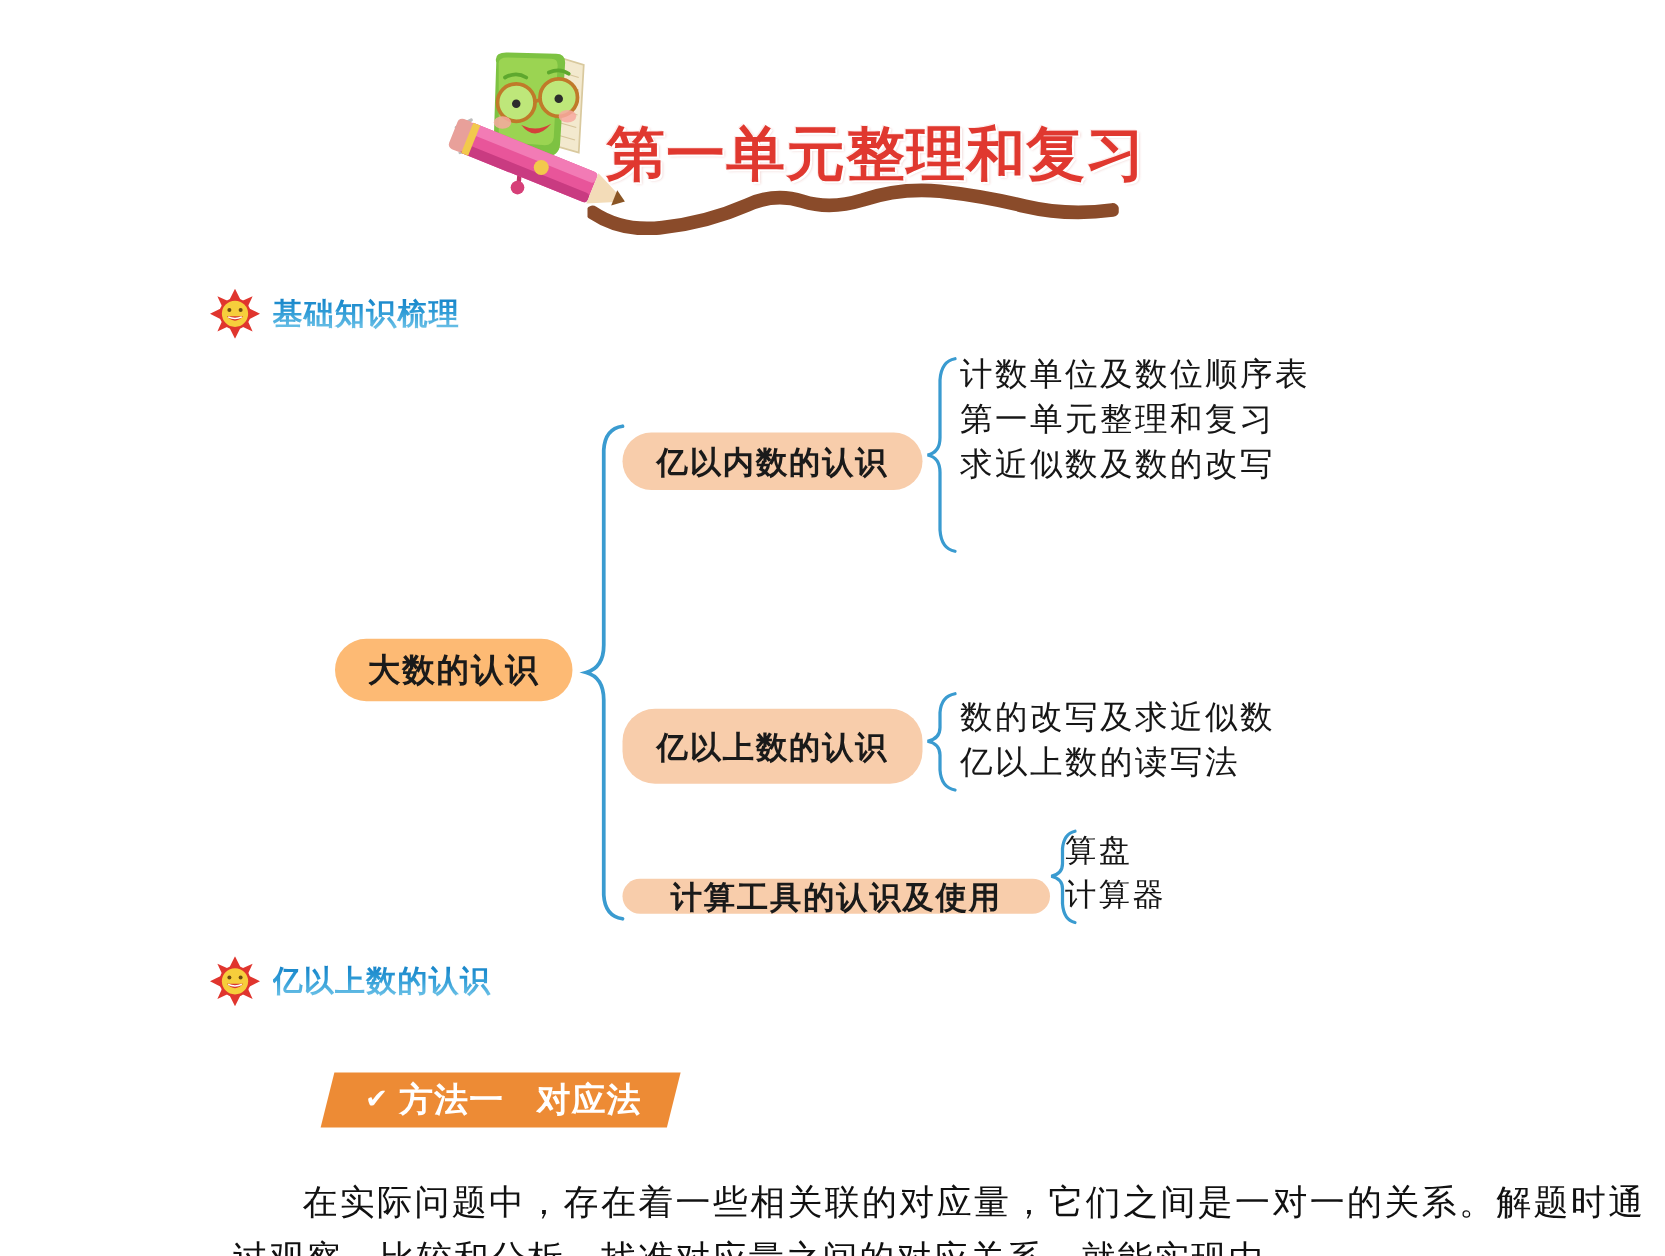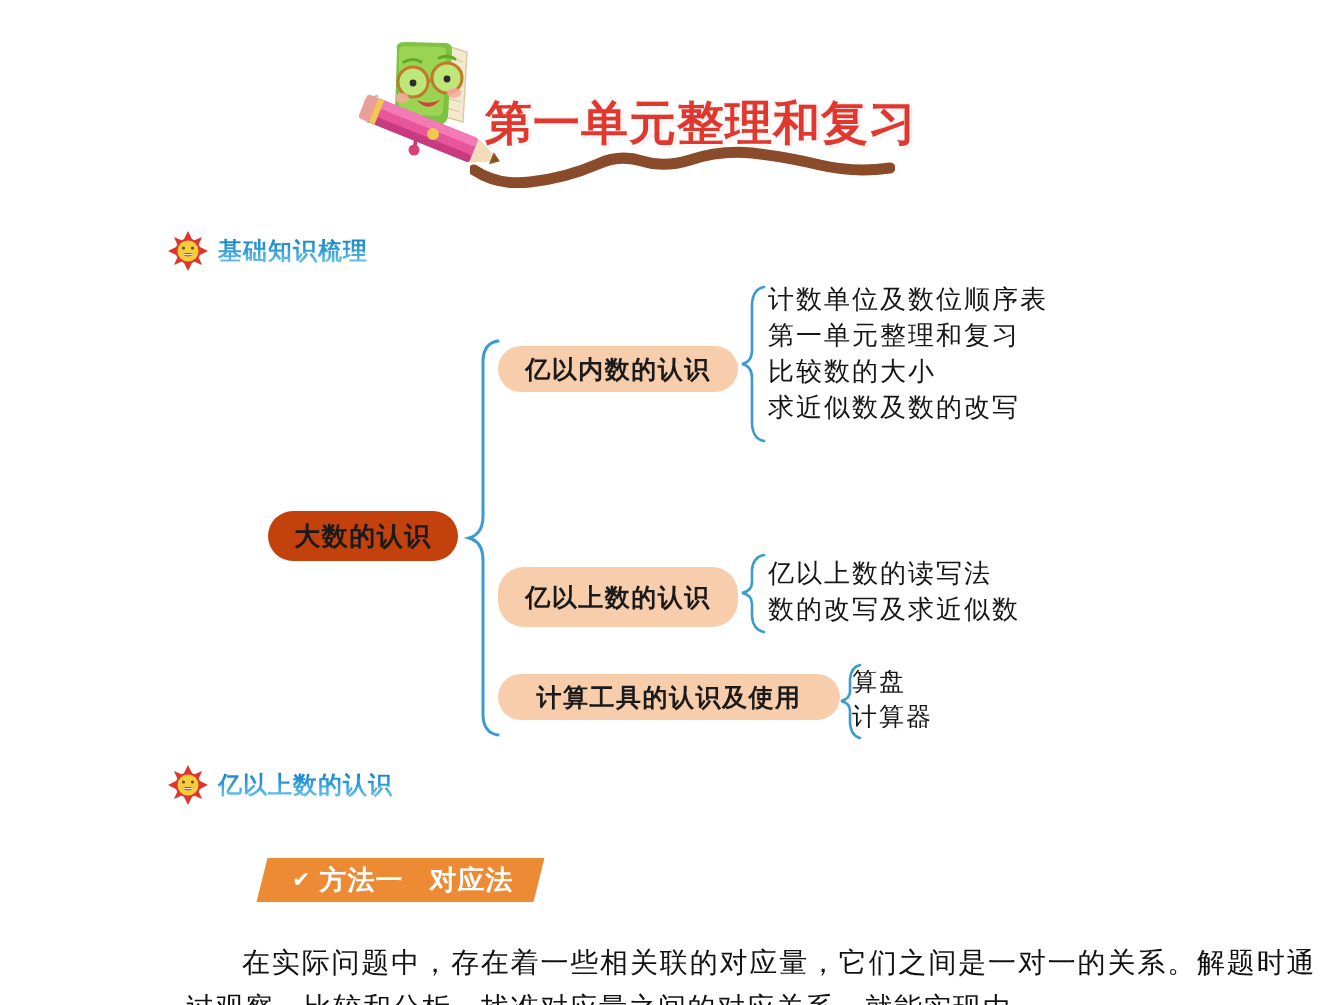--- a/index.html
+++ b/index.html
@@ -98,33 +98,33 @@
     border-radius: 26px;
     font-family: "Liberation Serif", "DejaVu Serif", serif;
     font-size: 25px;
     font-weight: bold;
     color: #1a1a1a;
     letter-spacing: 1.5px;
     white-space: nowrap;
     box-sizing: border-box;
   }
   .pill-root {
-    background: #c2410c;
+    background: #fdba74;
     left: 28px;
     top: 231px;
     width: 190px;
     height: 50px;
     font-size: 26px;
   }
   .pill-branch { background: #F8CDAB; }
 
   #node-b1 { left: 258px; top: 66px;  width: 240px; height: 46px; }
   #node-b2 { left: 258px; top: 188px; width: 355px; height: 46px; }
   #node-b3 { left: 258px; top: 287px; width: 240px; height: 60px; }
-  #node-b4 { left: 258px; top: 394px; width: 342px; height: 46px; }
+  #node-b4 { left: 258px; top: 423px; width: 342px; height: 28px; }
 
   .leaf-group {
     position: absolute;
     font-family: "Liberation Serif", "DejaVu Serif", serif;
     font-size: 26px;
     color: #161616;
     letter-spacing: 2px;
     white-space: nowrap;
   }
   .leaf-line { line-height: 1.38; }
@@ -283,32 +283,31 @@
     <path d="M44 3 Q30 5 29 22 L29 178 Q29 196 15 200 Q29 204 29 222 L29 378 Q30 395 44 397" stroke="#3A9BD0" stroke-width="3" fill="none" stroke-linecap="round"></path>
   </svg>
 
   <div class="pill pill-branch" id="node-b1">亿以内数的认识</div>
   <svg class="brace-svg" id="brace-b1" viewBox="0 0 30 160">
     <path d="M26 3 Q15 5 14 20 L14 66 Q14 78 4 80 Q14 82 14 94 L14 140 Q15 155 26 157" stroke="#3A9BD0" stroke-width="2.6" fill="none" stroke-linecap="round"></path>
   </svg>
   <div class="leaf-group" id="leaves-b1">
     <div class="leaf-line">计数单位及数位顺序表</div>
     <div class="leaf-line">第一单元整理和复习</div>
-    <div class="leaf-line">比较数的大小</div>
     <div class="leaf-line">求近似数及数的改写</div>
   </div>
 
 
   <div class="pill pill-branch" id="node-b3">亿以上数的认识</div>
   <svg class="brace-svg" id="brace-b3" viewBox="0 0 30 82">
     <path d="M26 3 Q15 5 14 18 L14 30 Q14 39 4 41 Q14 43 14 52 L14 64 Q15 78 26 80" stroke="#3A9BD0" stroke-width="2.6" fill="none" stroke-linecap="round"></path>
   </svg>
   <div class="leaf-group" id="leaves-b3">
+    <div class="leaf-line">数的改写及求近似数</div>
     <div class="leaf-line">亿以上数的读写法</div>
-    <div class="leaf-line">数的改写及求近似数</div>
   </div>
 
   <div class="pill pill-branch" id="node-b4">计算工具的认识及使用</div>
   <svg class="brace-svg" id="brace-b4" viewBox="0 0 26 78">
     <path d="M22 3 Q13 5 12 17 L12 29 Q12 37 3 39 Q12 41 12 49 L12 61 Q13 74 22 76" stroke="#3A9BD0" stroke-width="2.6" fill="none" stroke-linecap="round"></path>
   </svg>
   <div class="leaf-group" id="leaves-b4">
     <div class="leaf-line">算盘</div>
     <div class="leaf-line">计算器</div>
   </div>

